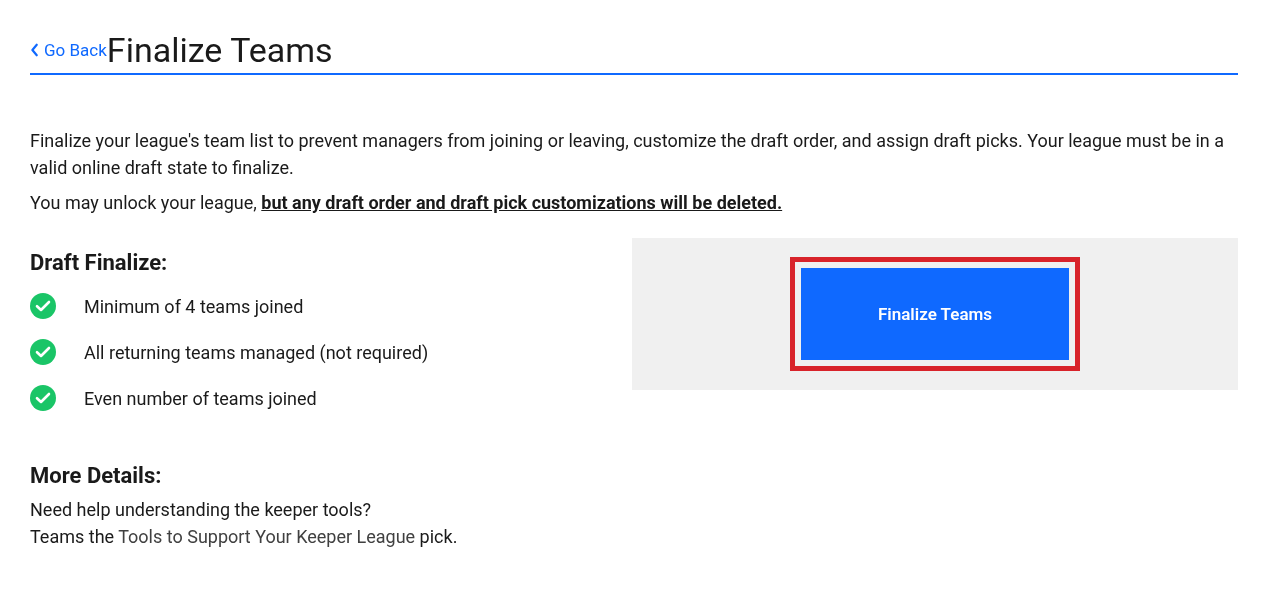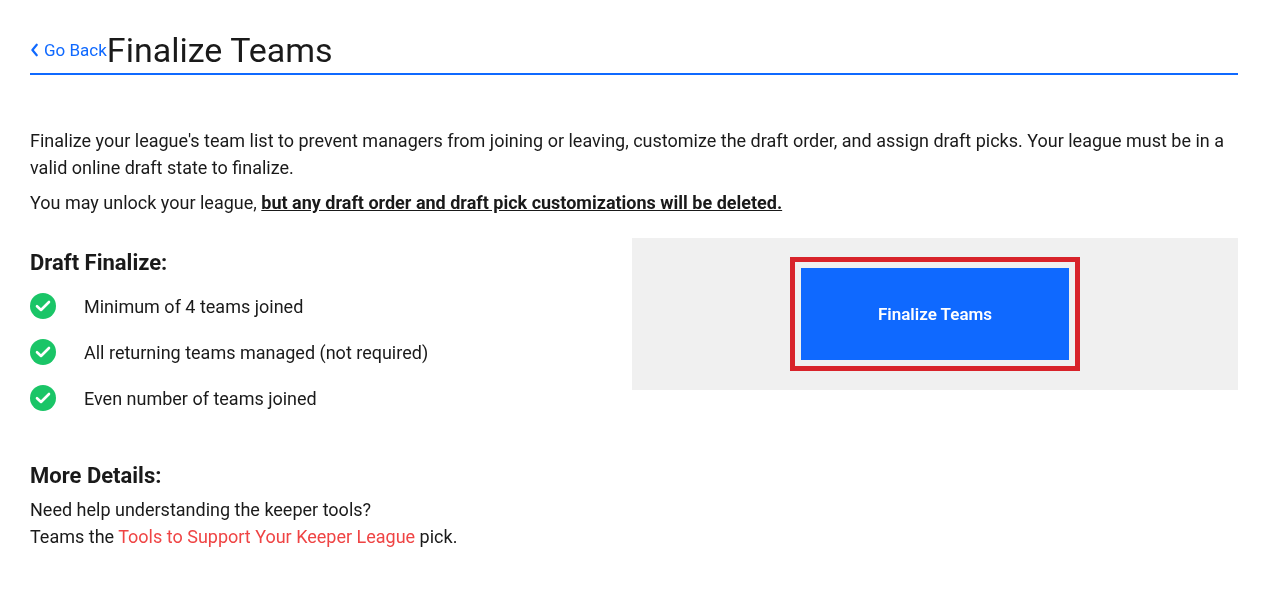--- a/index.html
+++ b/index.html
@@ -76,21 +76,21 @@
     .more-details {
       font-size: 22px;
       font-weight: 700;
       margin-bottom: 8px;
     }
     .help-text {
       font-size: 18px;
       line-height: 1.5;
     }
     .help-link {
-      color: #ef4444;
+      color: #404040;
       text-decoration: none;
       cursor: pointer;
     }
     .two-col {
       display: flex;
       gap: 30px;
       align-items: flex-start;
     }
     .left-col {
       flex: 1;

